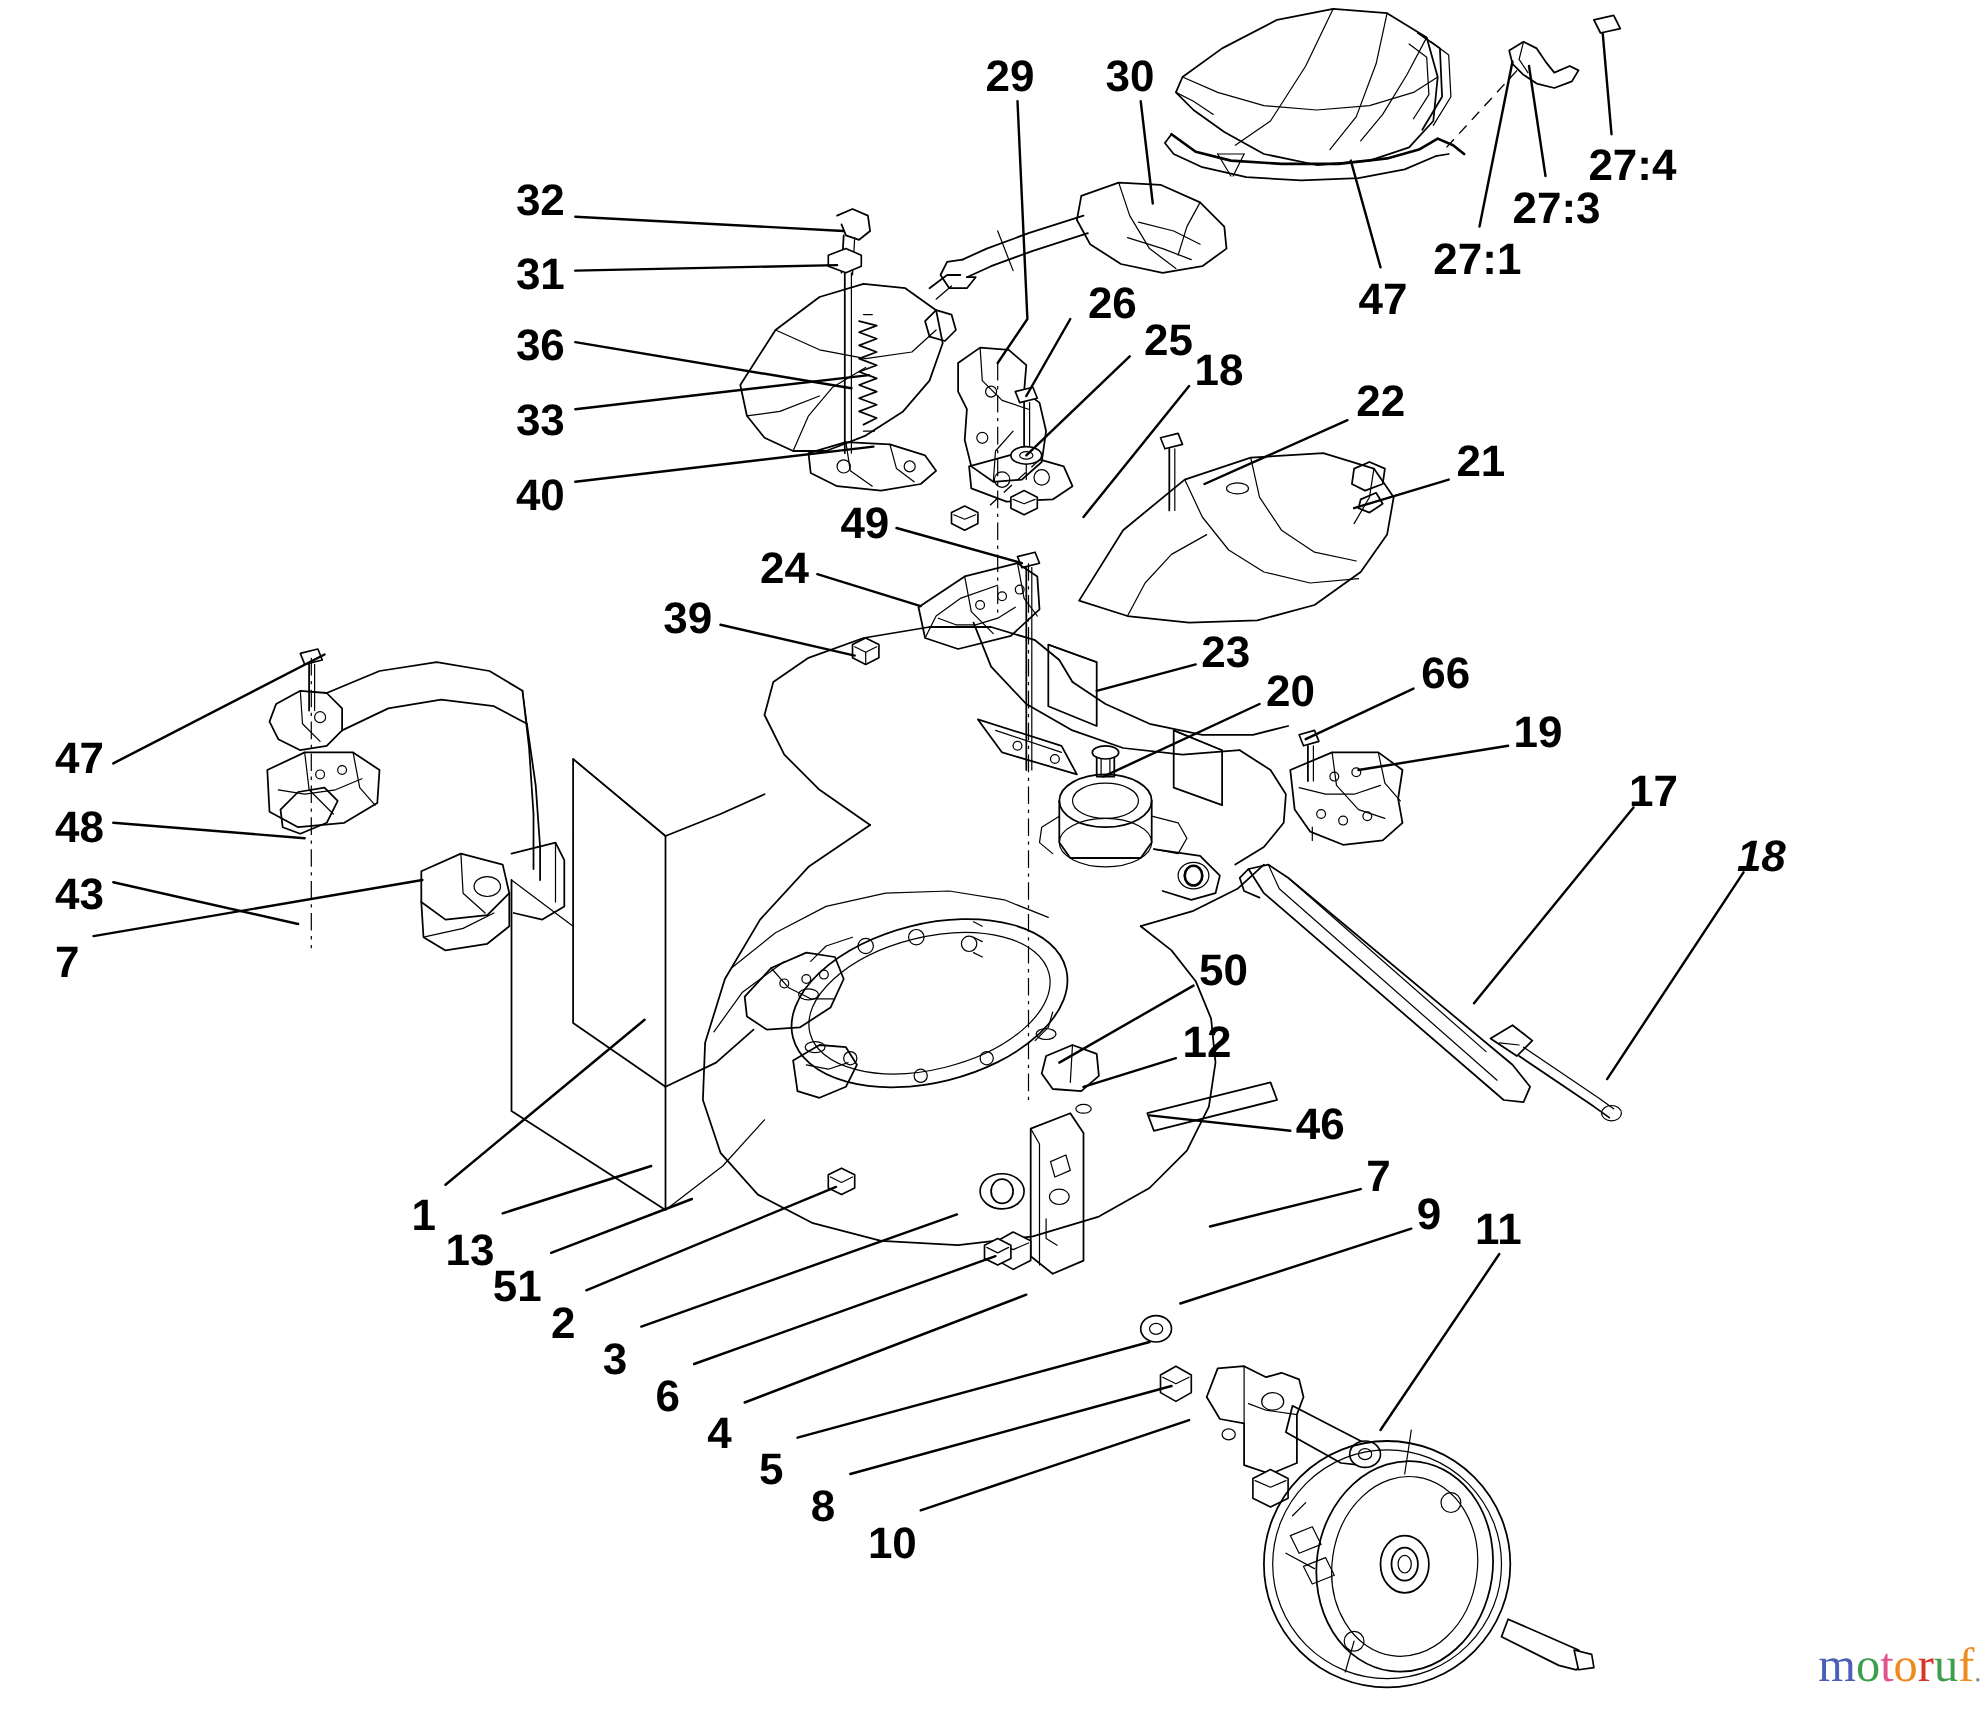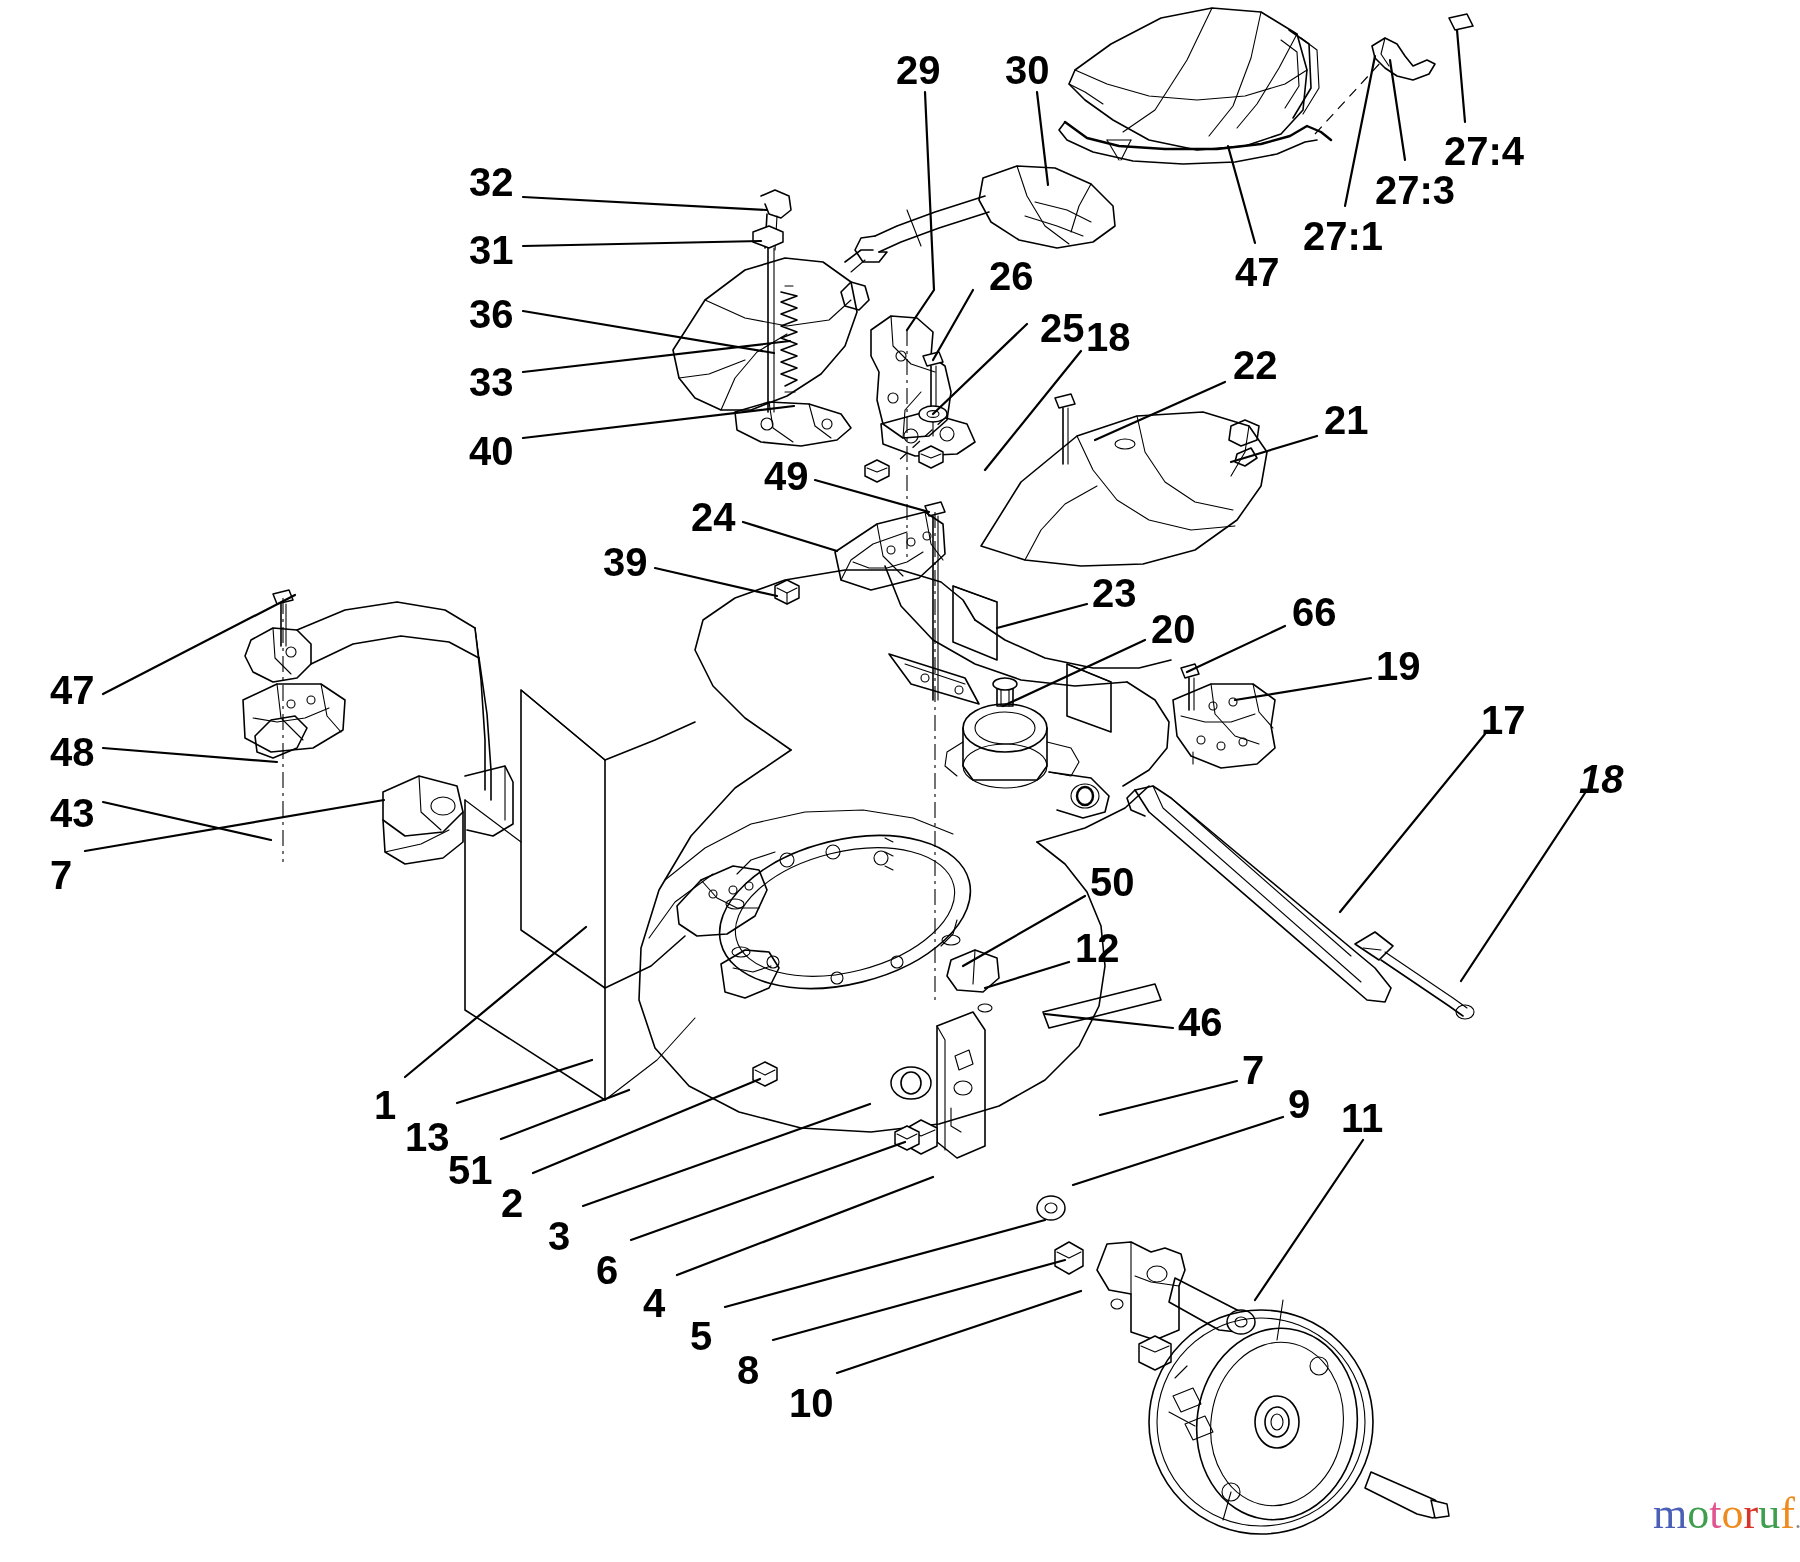--- a/index.html
+++ b/index.html
@@ -457,21 +457,21 @@
       <div class="callout" style="left: 1399px; top: 131px;">27:4</div>
       <div class="callout" style="left: 1330px; top: 170px;">27:3</div>
       <div class="callout" style="left: 1258px; top: 216px;">27:1</div>
       <div class="callout" style="left: 1190px; top: 252px;">47</div>
       <div class="callout" style="left: 424px; top: 162px;">32</div>
       <div class="callout" style="left: 424px; top: 230px;">31</div>
       <div class="callout" style="left: 424px; top: 294px;">36</div>
       <div class="callout" style="left: 424px; top: 362px;">33</div>
       <div class="callout" style="left: 424px; top: 431px;">40</div>
       <div class="callout" style="left: 944px; top: 256px;">26</div>
-      <div class="callout" style="left: 995px; top: 308px; text-align: right;">25</div>
+      <div class="callout" style="left: 995px; top: 290px; text-align: right;">25</div>
       <div class="callout" style="left: 1041px; top: 317px;">18</div>
       <div class="callout" style="left: 1188px; top: 345px;">22</div>
       <div class="callout" style="left: 1279px; top: 400px;">21</div>
       <div class="callout" style="left: 719px; top: 456px;">49</div>
       <div class="callout" style="left: 646px; top: 497px;">24</div>
       <div class="callout" style="left: 558px; top: 542px;">39</div>
       <div class="callout" style="left: 1047px; top: 573px;">23</div>
       <div class="callout" style="left: 1106px; top: 609px;">20</div>
       <div class="callout" style="left: 1247px; top: 592px;">66</div>
       <div class="callout" style="left: 1331px; top: 646px;">19</div>

